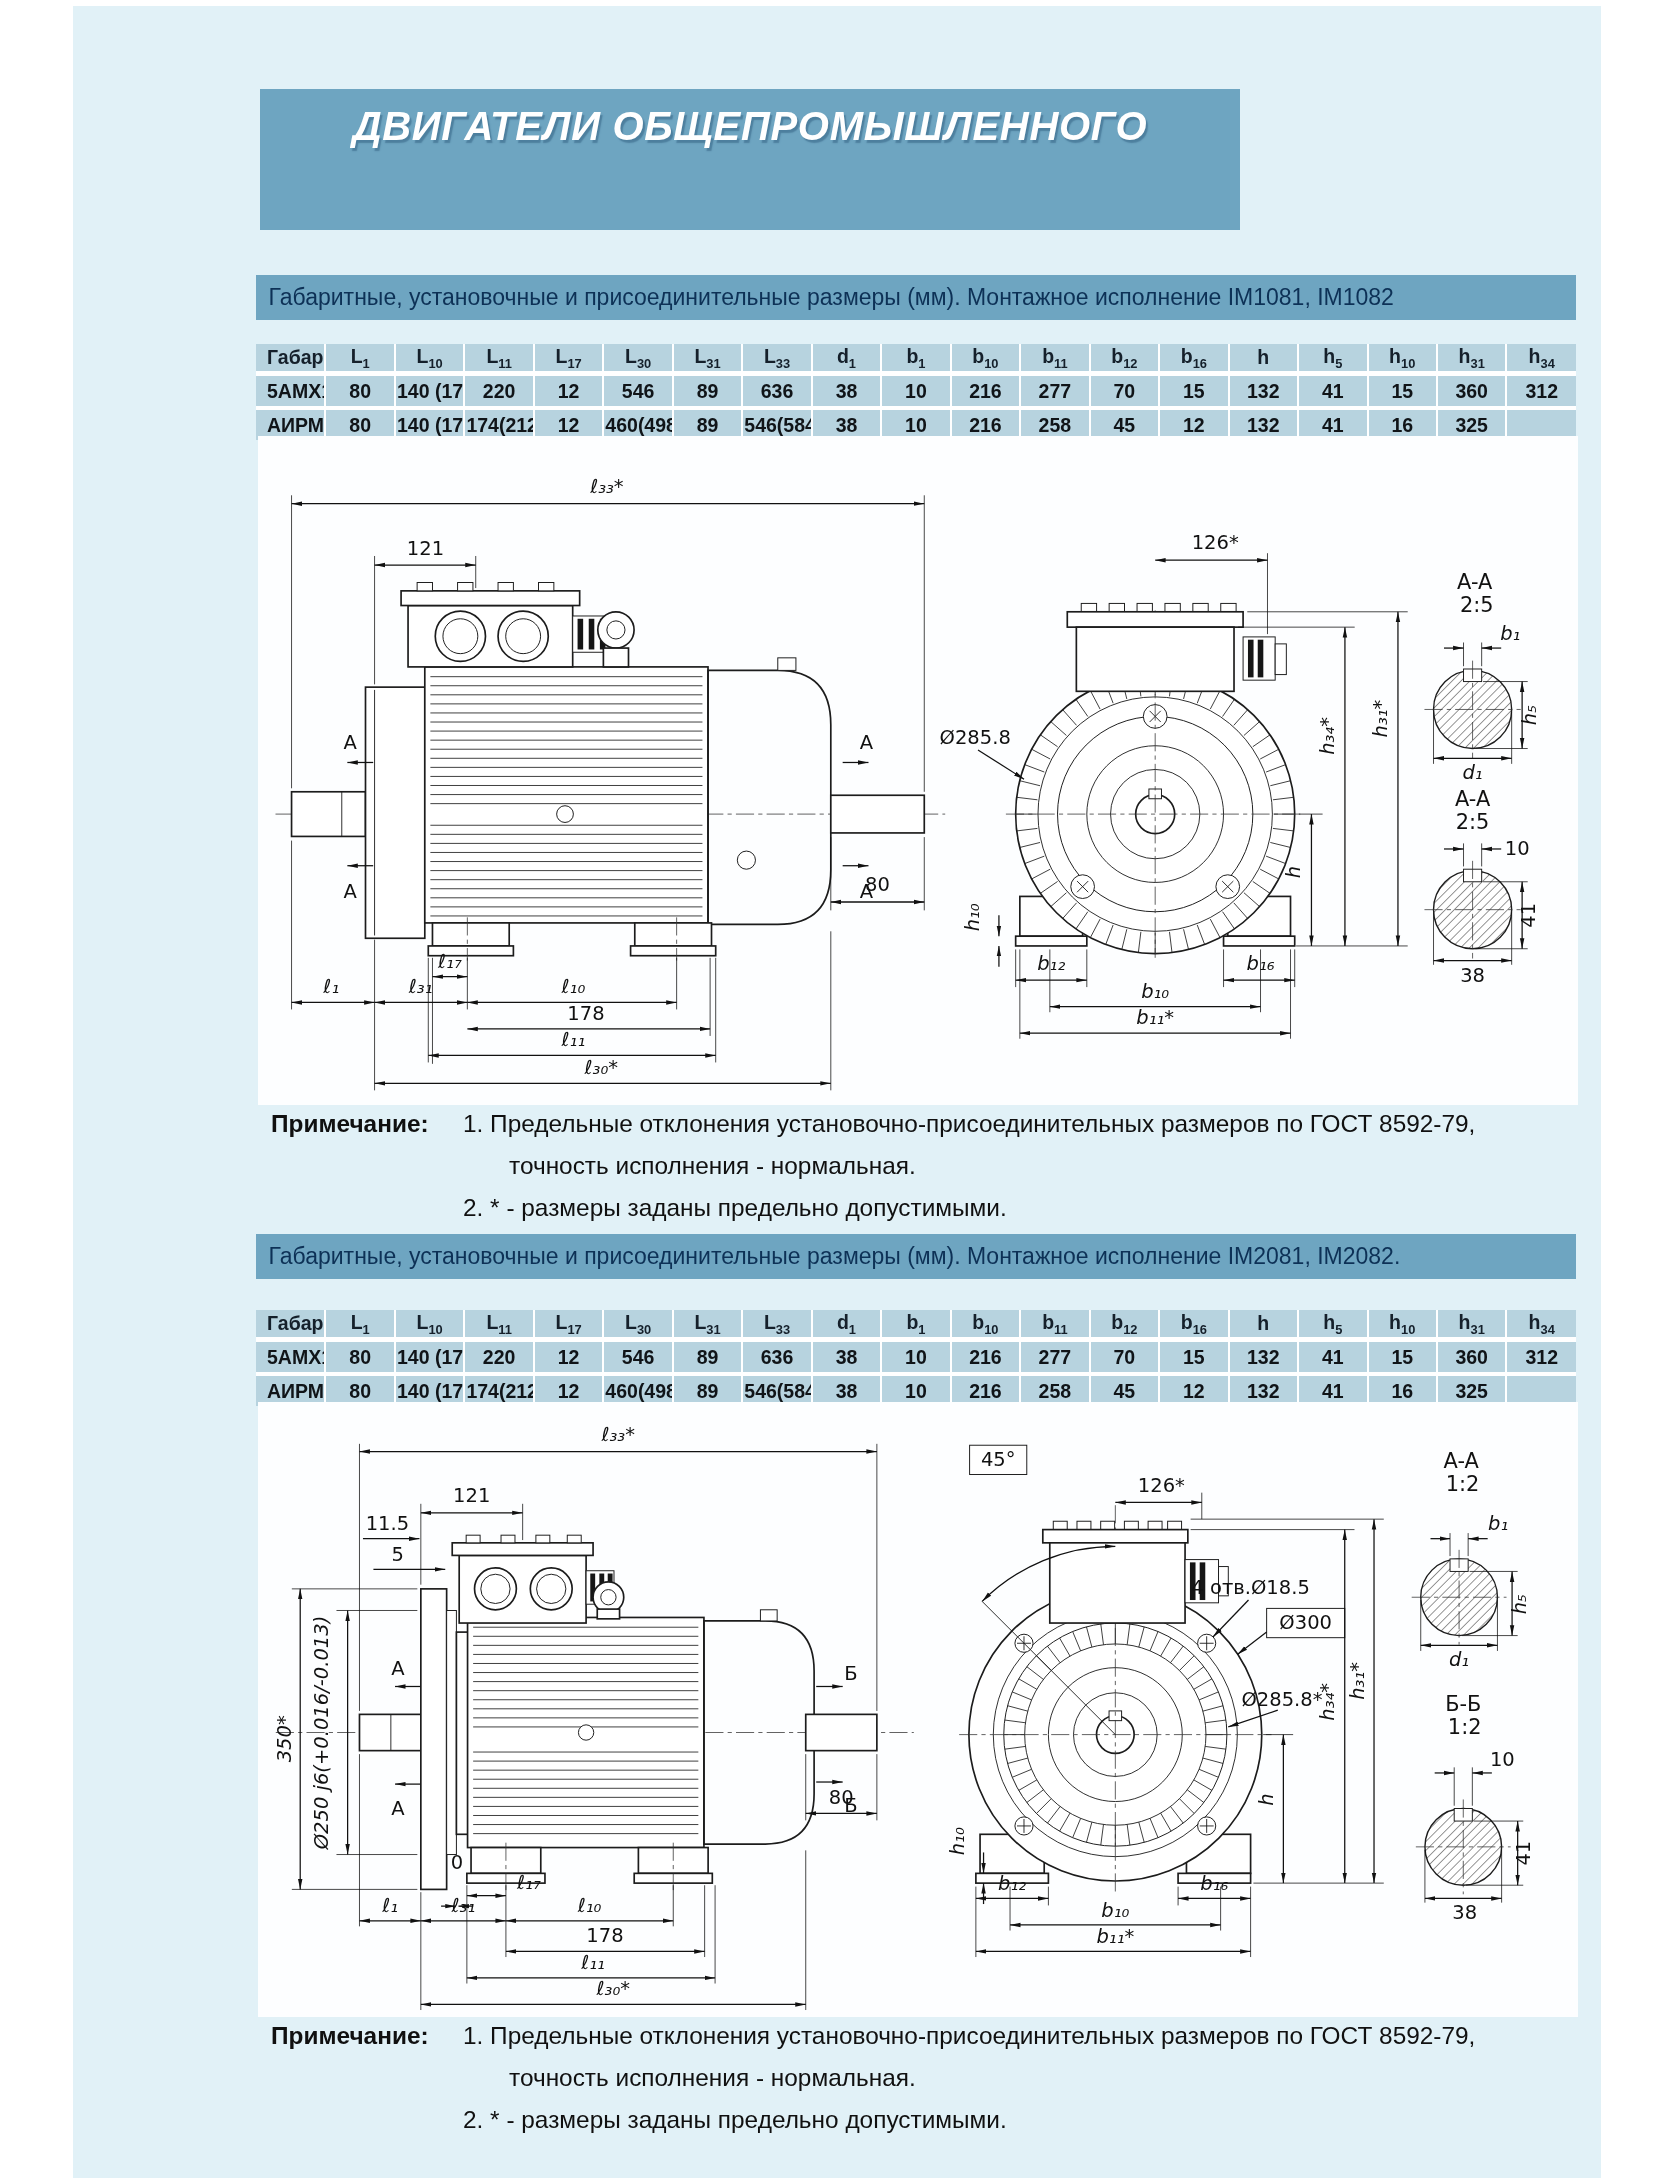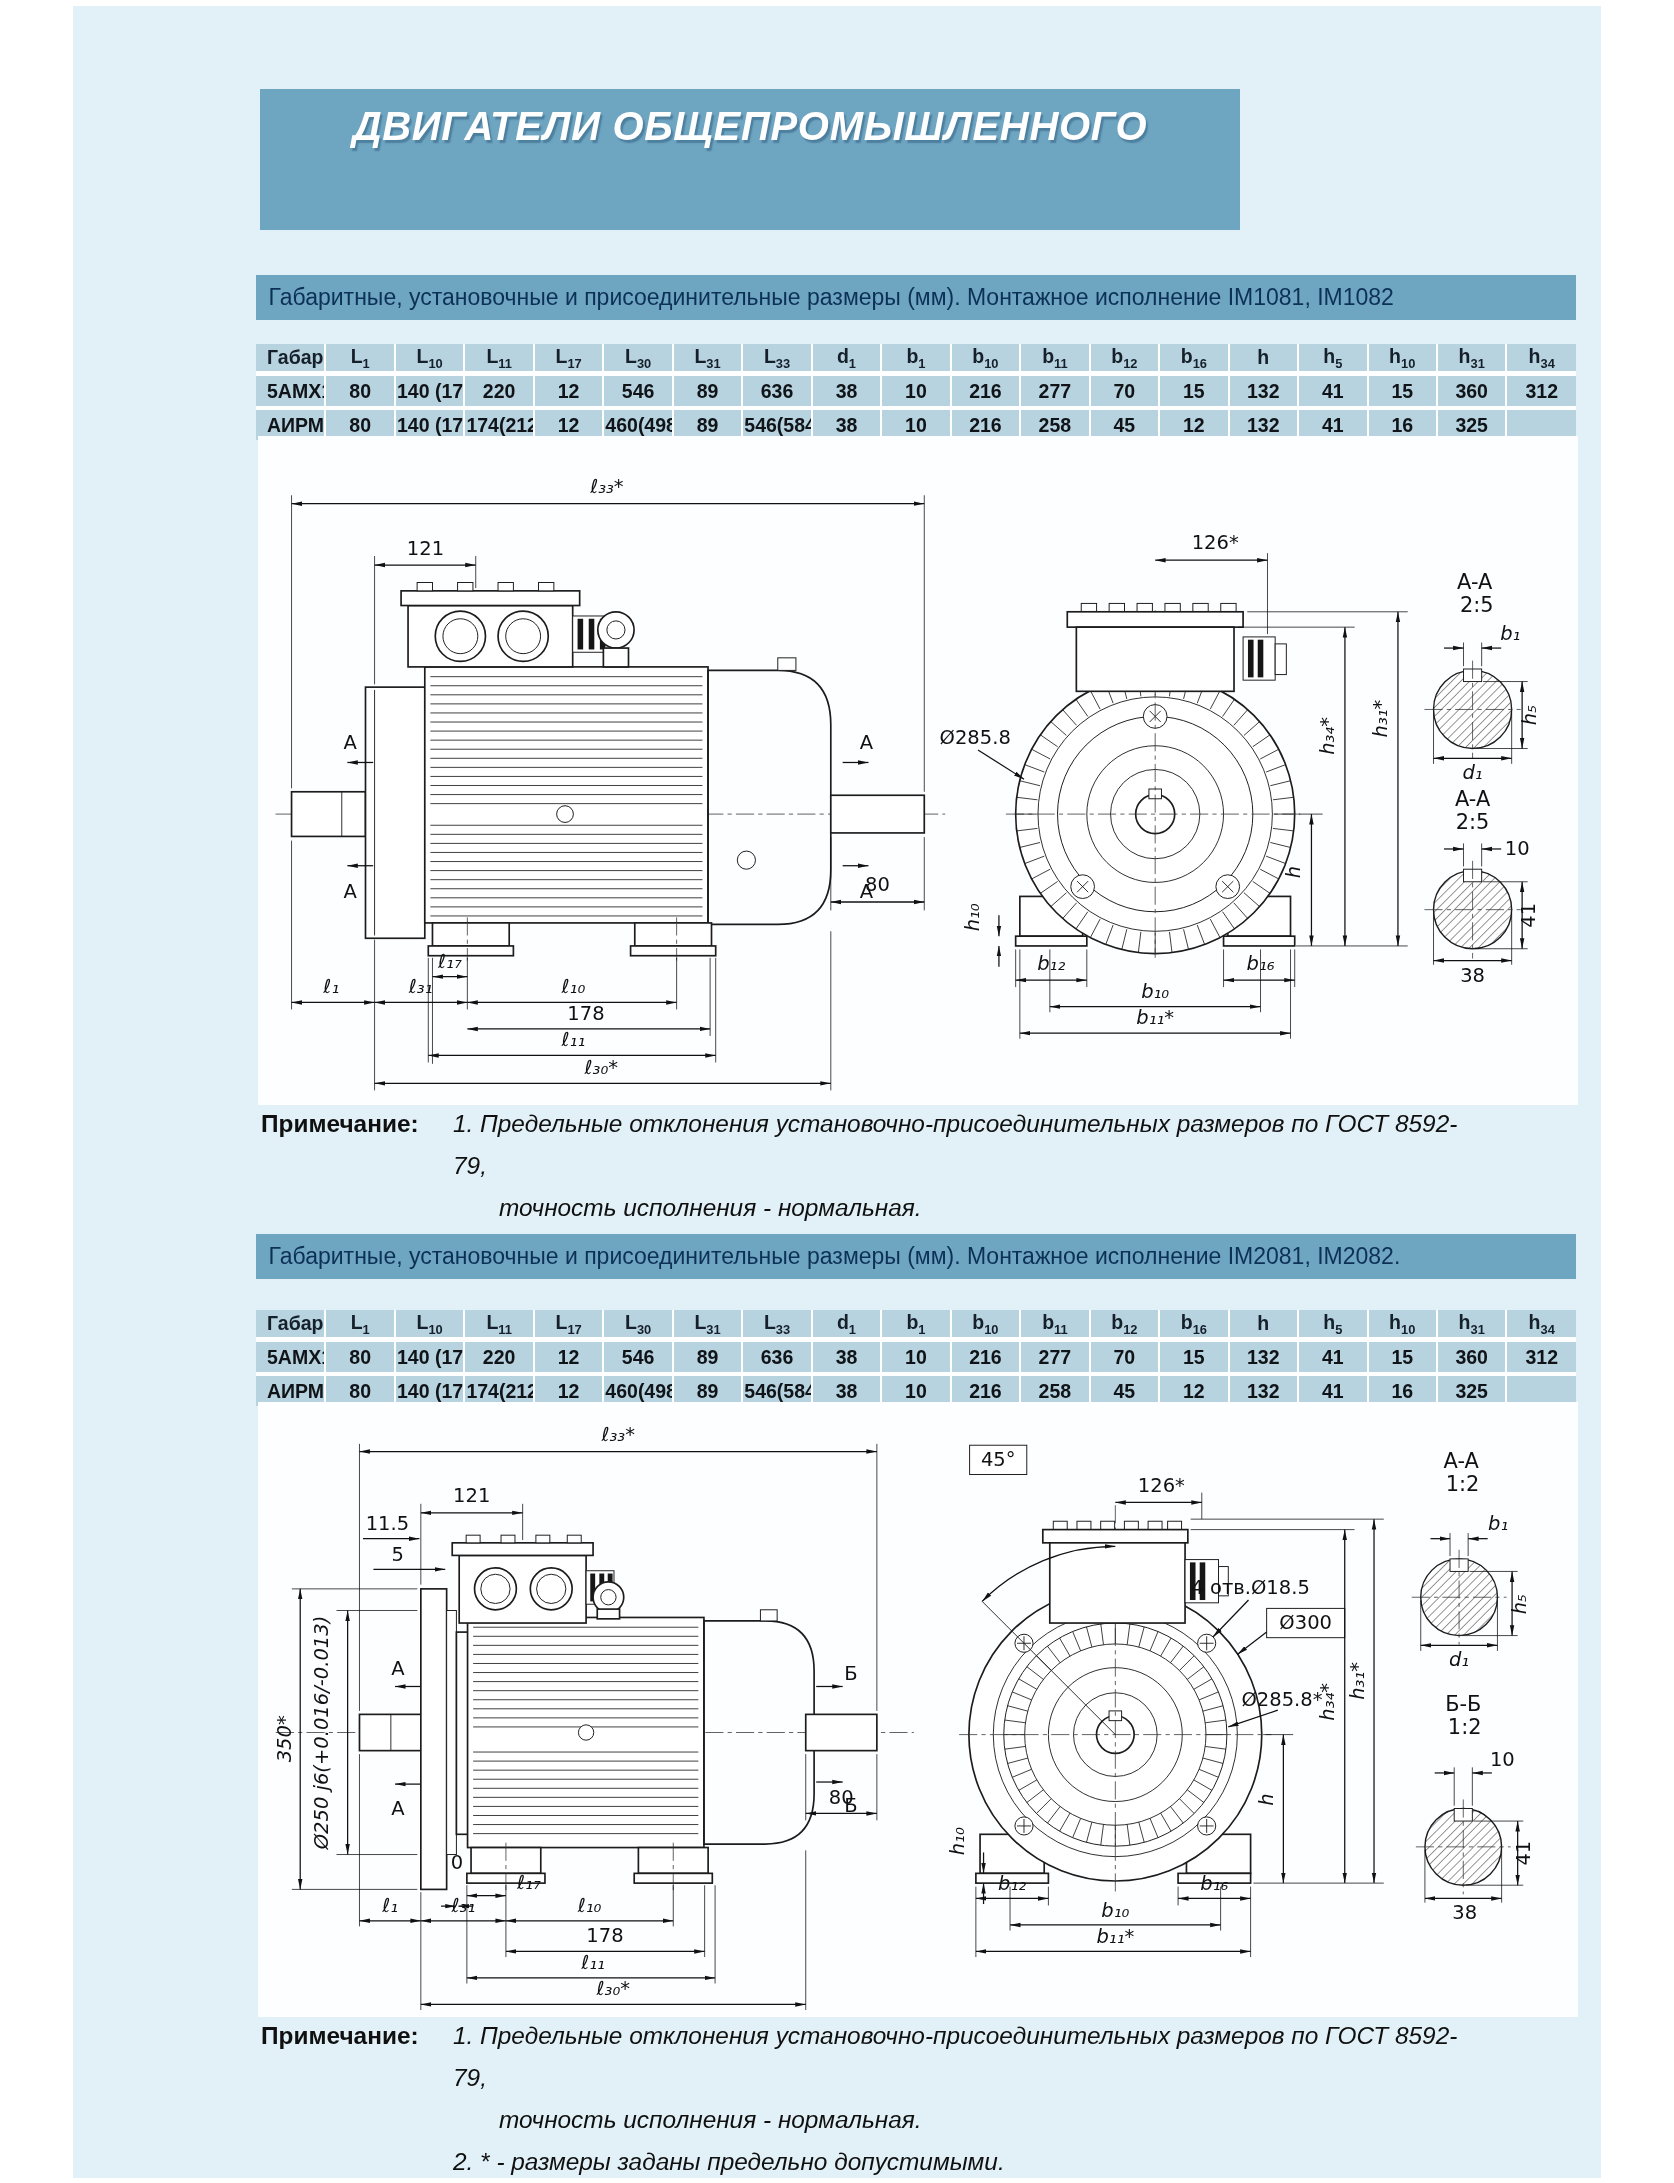--- a/index.html
+++ b/index.html
@@ -31,23 +31,23 @@
   .dim-table th.name,.dim-table td.name{text-align:left;padding-left:11px;}
   .sub{font-size:0.66em;vertical-align:-0.35em;}
 
   .draw-box{position:absolute;left:185px;width:1320px;background:#fdfeff;}
   #draw1{top:430px;height:669px;}
   #draw2{top:1396px;height:615px;}
 
   .notes{position:absolute;left:188px;width:1228px;font-size:24.4px;color:#101010;}
   #notes1{top:1097px;}
   #notes2{top:2009px;}
-  .notes .row{display:flex;}
+  .notes .row{display:flex;margin-left:10px;}
   .nlabel{font-weight:bold;width:192px;flex:0 0 192px;line-height:42px;}
-  .nbody{line-height:42px;font-style:italic;}
+  .nbody{line-height:42px;}
   .nline.indent{padding-left:46px;}
 
   
   svg text{text-anchor:middle;}
   .dt{font:italic 28px "DejaVu Sans",sans-serif;fill:#111;}
   .dn{font:28px "DejaVu Sans",sans-serif;fill:#111;}
   .st{font:30px "DejaVu Sans",sans-serif;fill:#111;}
   .ln{stroke:#1c1c1c;stroke-width:2.4;fill:none;}
   .lt{stroke:#1c1c1c;stroke-width:1.3;fill:none;}
   .wh{fill:#ffffff;stroke:#1c1c1c;stroke-width:2.4;}

